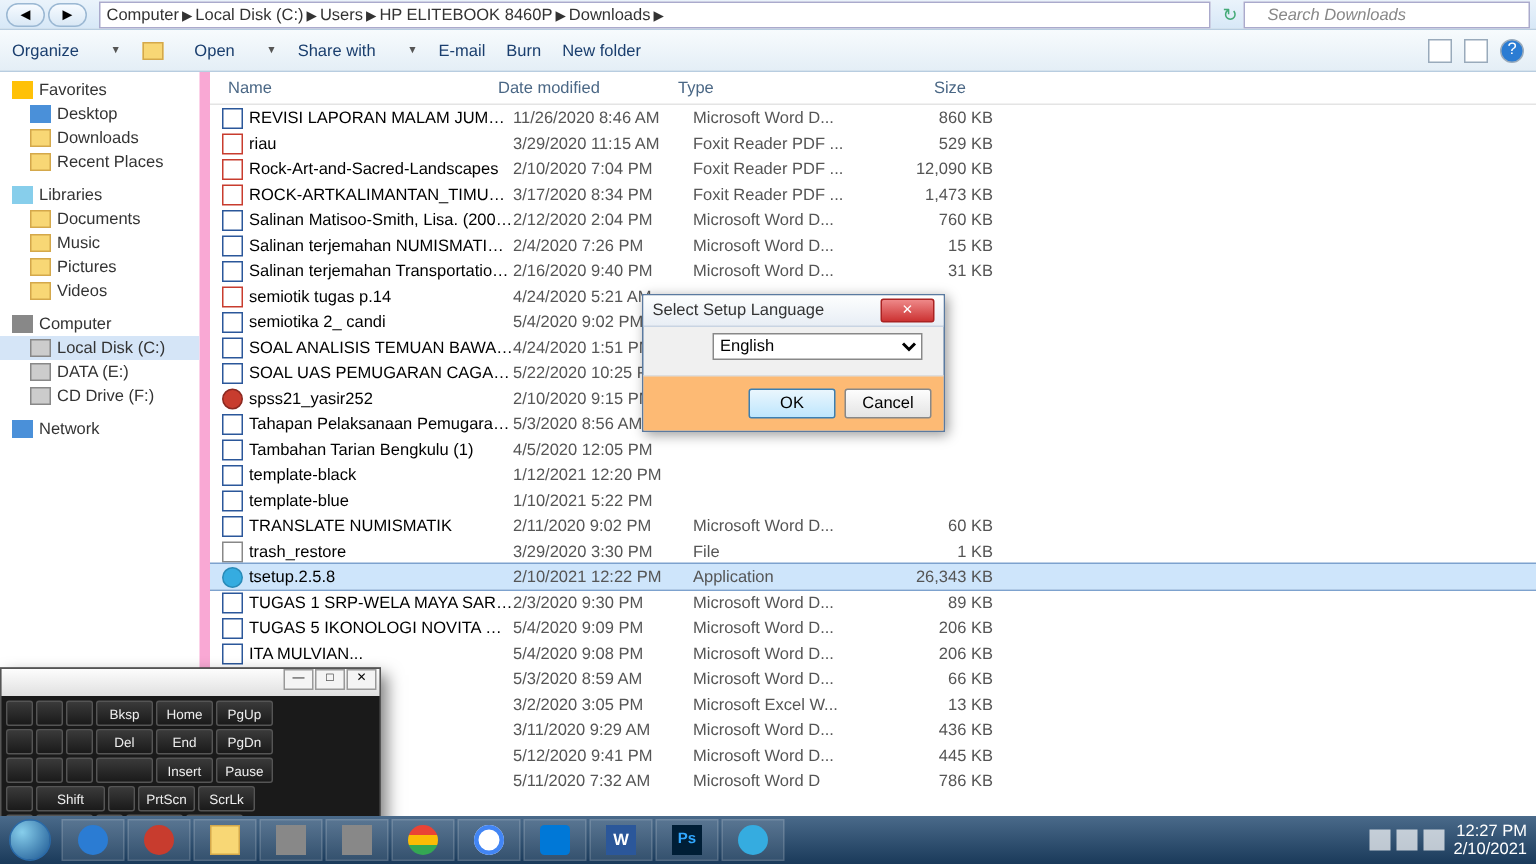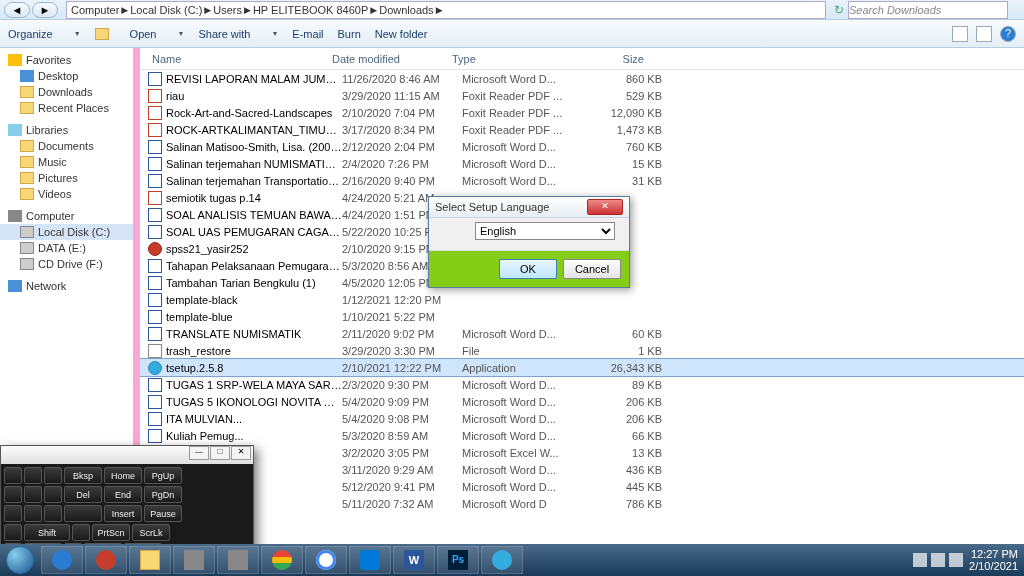--- a/index.html
+++ b/index.html
@@ -4,21 +4,21 @@
 <style>
 *{margin:0;padding:0;box-sizing:border-box;font-family:"Segoe UI",Tahoma,sans-serif;font-size:11px}
 body{background:#fff;width:1024px;height:576px;overflow:hidden;position:relative}
 .window{width:1024px;height:576px;display:flex;flex-direction:column}
 .titlebar{height:20px;background:linear-gradient(#eaf3fb,#d7e8f7);border-bottom:1px solid #b8cde0;display:flex;align-items:center}
 .nav-btns{display:flex;gap:2px;padding:0 4px}
 .nav-btn{width:26px;height:16px;border-radius:8px;background:linear-gradient(#f7fbff,#d9e8f5);border:1px solid #9bb8d3;display:flex;align-items:center;justify-content:center}
 .breadcrumb{flex:1;height:18px;background:#fff;border:1px solid #aac;margin:0 4px;display:flex;align-items:center;padding:0 4px;gap:2px}
 .breadcrumb span{color:#333}
 .crumb-sep{color:#888;font-size:9px}
-.search-box{width:160px;height:18px;background:#fff;border:1px solid #aac;margin-right:16px;display:flex;align-items:center;padding:0 0;color:#888;font-style:italic}
+.search-box{width:191px;height:18px;background:#fff;border:1px solid #aac;margin-right:4px;display:flex;align-items:center;padding:0 15px;color:#888;font-style:italic}
 .refresh{color:#4a7;font-size:12px;padding:0 4px}
 .toolbar{height:28px;background:linear-gradient(#f7fbfd,#e4eef6);border-bottom:1px solid #b8cde0;display:flex;align-items:center;padding:0 8px;gap:14px}
 .tool{color:#1a3e6e;display:flex;align-items:center;gap:21px;cursor:pointer}
 .tool .drop{font-size:7px;color:#555}
 .tool-right{margin-left:auto;display:flex;gap:8px}
 .tool-ricon{width:16px;height:16px;border:1px solid #9ab;background:#fff}
 .body{flex:1;display:flex;overflow:hidden}
 .sidebar{width:140px;background:#fff;border-right:7px solid #f9a8d4;padding:4px 0;overflow:hidden}
 .side-grp{margin-bottom:6px}
 .side-hdr{display:flex;align-items:center;gap:4px;padding:2px 8px;color:#333}
@@ -57,21 +57,21 @@
 .dialog{position:absolute;left:428px;top:196px;width:202px;background:#f0f0f0;border:1px solid #5a7aa0;box-shadow:2px 2px 8px rgba(0,0,0,.4)}
 .dlg-title{height:21px;background:linear-gradient(#fdfefe,#e8eef5);display:flex;align-items:center;padding:0 6px;border-bottom:1px solid #c8d4e3}
 .dlg-title span{flex:1;color:#333}
 .dlg-close{width:36px;height:16px;background:linear-gradient(#e88,#c33);border:1px solid #a22;border-radius:2px;color:#fff;text-align:center;font-size:9px;line-height:13px}
 .dlg-body{padding:10px;display:flex;gap:8px}
 .dlg-icon{width:28px;height:28px;background:#35ace0;border-radius:50%;position:relative;flex-shrink:0}
 .dlg-icon:after{content:"";position:absolute;left:8px;top:10px;width:0;height:0;border-left:12px solid #fff;border-top:5px solid transparent;border-bottom:5px solid transparent}
 .dlg-text{font-size:10.5px;color:#333;line-height:1.3}
 .dlg-select{margin:4px 10px 10px 46px}
 .dlg-select select{width:140px;height:18px;font-size:11px;background:#fff;border:1px solid #888}
-.dlg-btns{background:#84cc16;border-top:1px solid #ddd;padding:8px;display:flex;justify-content:flex-end;gap:6px}
+.dlg-btns{background:#fdba74;border-top:1px solid #ddd;padding:8px;display:flex;justify-content:flex-end;gap:6px}
 .dlg-btn{width:58px;height:20px;border:1px solid #888;border-radius:2px;background:linear-gradient(#fdfdfd,#e4e4e4);font-size:11px}
 .dlg-btn.ok{border-color:#3c7fb1;background:linear-gradient(#eaf6fd,#bee6fd)}
 .osk{position:absolute;left:0;top:445px;width:254px;background:#1a1a1a;border:1px solid #555;box-shadow:4px 4px 10px rgba(0,0,0,.5)}
 .osk-title{height:18px;background:linear-gradient(#fdfdfd,#e0e0e0);display:flex;justify-content:flex-end;padding:0 2px;gap:1px}
 .osk-tb{width:20px;height:14px;border:1px solid #999;background:#f4f4f4;font-size:8px;text-align:center}
 .osk-keys{padding:3px;display:flex;flex-direction:column;gap:2px}
 .osk-row{display:flex;gap:2px}
 .key{background:linear-gradient(#3a3a3a,#1a1a1a);border:1px solid #555;border-radius:2px;color:#eee;font-size:9px;display:flex;align-items:center;justify-content:center;height:17px}
 .k-s{width:18px}.k-m{width:38px}.k-l{width:46px}
 .taskbar{position:absolute;left:0;bottom:0;width:1024px;height:32px;background:linear-gradient(#4a6a8a,#1a3a5a);display:flex;align-items:center}
@@ -267,20 +267,27 @@
           </div>
           <div class="row">
             <span class="ficon ic-pdf"></span>
             <span class="fname">semiotik tugas p.14</span>
             <span class="fdate">4/24/2020 5:21 AM</span>
             <span class="ftype"></span>
             <span class="fsize"></span>
           </div>
           <div class="row">
             <span class="ficon ic-doc"></span>
+            <span class="fname">semiotika 2_ candi</span>
+            <span class="fdate">5/4/2020 9:02 PM</span>
+            <span class="ftype"></span>
+            <span class="fsize"></span>
+          </div>
+          <div class="row">
+            <span class="ficon ic-doc"></span>
             <span class="fname">SOAL ANALISIS TEMUAN BAWAH AIR A...</span>
             <span class="fdate">4/24/2020 1:51 PM</span>
             <span class="ftype"></span>
             <span class="fsize"></span>
           </div>
           <div class="row">
             <span class="ficon ic-doc"></span>
             <span class="fname">SOAL UAS PEMUGARAN CAGAR BUDAY...</span>
             <span class="fdate">5/22/2020 10:25 PM</span>
             <span class="ftype"></span>

